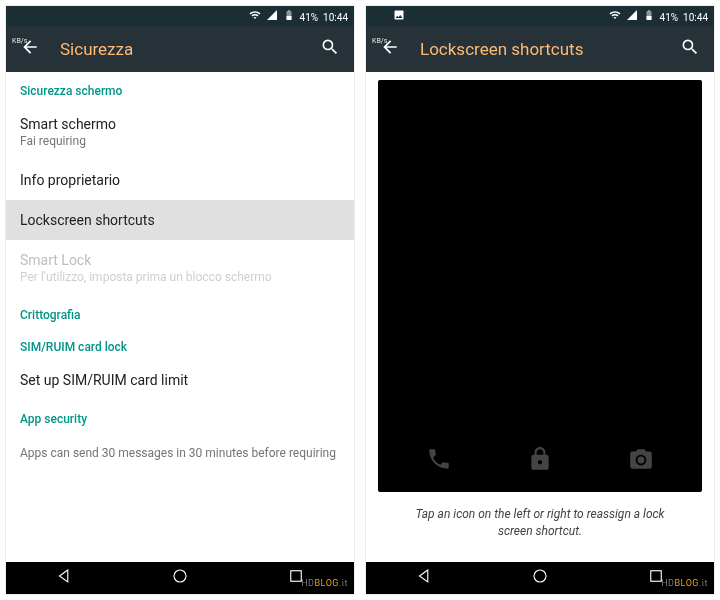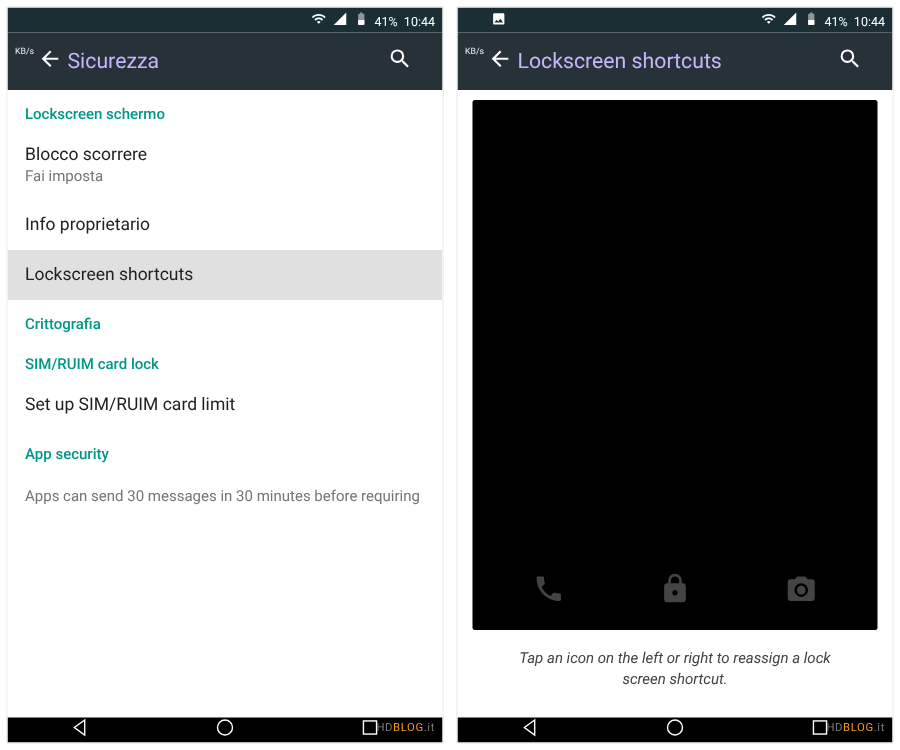--- a/index.html
+++ b/index.html
@@ -30,26 +30,26 @@
   padding: 0 6px;
   font-size: 10px;
 }
 .statusbar .left { display: flex; flex-direction: column; line-height: 1; }
 .statusbar .speed-num { font-size: 9px; }
 .statusbar .speed-unit { font-size: 7px; opacity: .9; margin-top: 41px; }
 .statusbar .right { margin-left: auto; display: flex; align-items: flex-end; gap: 5px; }
 .statusbar .icons svg { width: 12px; height: 12px; }
 .appbar {
   background: #263238;
-  color: #c4b5fd;
+  color: #fdba74;
   height: 46px;
   display: flex;
   align-items: center;
-  padding: 0 24px;
-  gap: 4px;
+  padding: 0 14px;
+  gap: 20px;
 }
 .appbar .title { font-size: 17px; font-weight: 400; flex: 1; }
 .appbar svg { width: 20px; height: 20px; }
 .content {
   flex: 1;
   overflow: hidden;
   background: #fff;
   padding: 0;
 }
 .section-header {
@@ -91,21 +91,21 @@
 .preview-icons svg { width: 26px; height: 26px; fill: #444; }
 .hint {
   text-align: center;
   font-size: 12px;
   color: #424242;
   padding: 14px 20px;
   line-height: 1.4;
 }
 .navbar {
   background: #000;
-  height: 20px;
+  height: 32px;
   display: flex;
   justify-content: space-around;
   align-items: center;
   position: relative;
 }
 .navbar svg { width: 18px; height: 18px; }
 .watermark {
   position: absolute;
   right: 6px;
   bottom: 6px;
@@ -145,30 +145,34 @@
     <span><svg viewBox="0 0 24 24" fill="#fff">
           <path d="M20 11H7.83l5.59-5.59L12 4l-8 8 8 8 1.41-1.41L7.83 13H20v-2z"></path>
         </svg></span>
     <span class="title">Sicurezza</span>
     <span><svg viewBox="0 0 24 24" fill="#fff">
           <path d="M15.5 14h-.79l-.28-.27A6.471 6.471 0 0 0 16 9.5 6.5 6.5 0 1 0 9.5 16c1.61 0 3.09-.59 4.23-1.57l.27.28v.79l5 4.99L20.49 19l-4.99-5zm-6 0C7.01 14 5 11.99 5 9.5S7.01 5 9.5 5 14 7.01 14 9.5 11.99 14 9.5 14z"></path>
         </svg></span>
   </div>
 
   <div class="content">
-    <div class="section-header">Lockscreen schermo</div>
-    <div class="setting-item">
-      <div class="label">Blocco scorrere</div>
-      <div class="sub">Fai imposta</div>
+    <div class="section-header">Sicurezza schermo</div>
+    <div class="setting-item">
+      <div class="label">Smart schermo</div>
+      <div class="sub">Fai requiring</div>
     </div>
     <div class="setting-item">
       <div class="label">Info proprietario</div>
     </div>
     <div class="setting-item highlighted">
       <div class="label">Lockscreen shortcuts</div>
+    </div>
+    <div class="setting-item disabled">
+      <div class="label">Smart Lock</div>
+      <div class="sub">Per l'utilizzo, imposta prima un blocco schermo</div>
     </div>
     <div class="section-header">Crittografia</div>
     <div class="section-header">SIM/RUIM card lock</div>
     <div class="setting-item">
       <div class="label">Set up SIM/RUIM card limit</div>
     </div>
     <div class="section-header">App security</div>
     <div class="setting-item">
       <div class="sub">Apps can send 30 messages in 30 minutes before requiring</div>
     </div>

